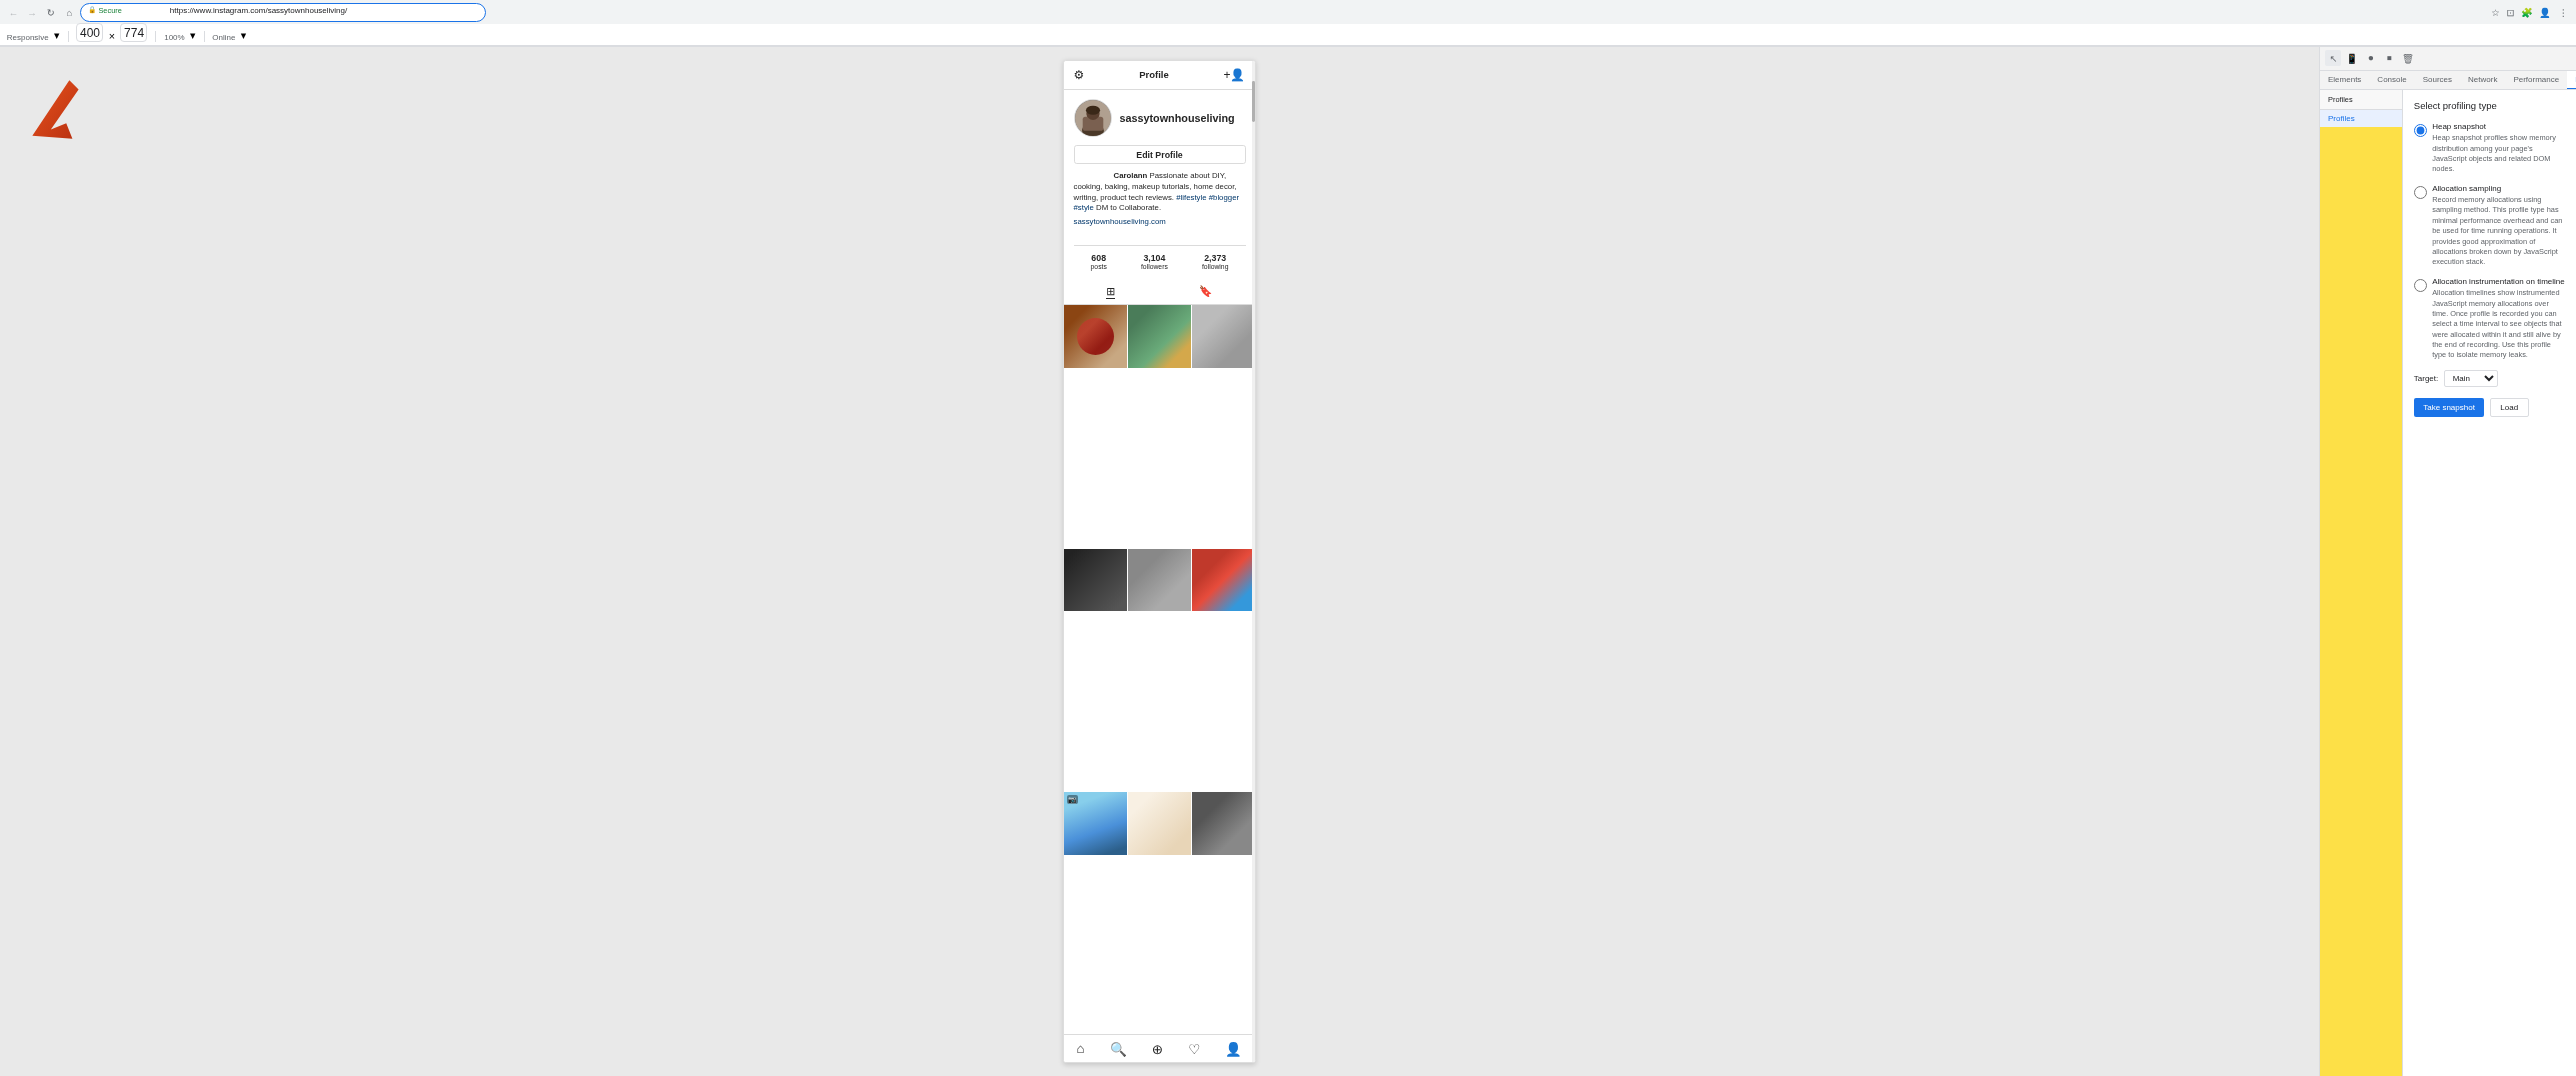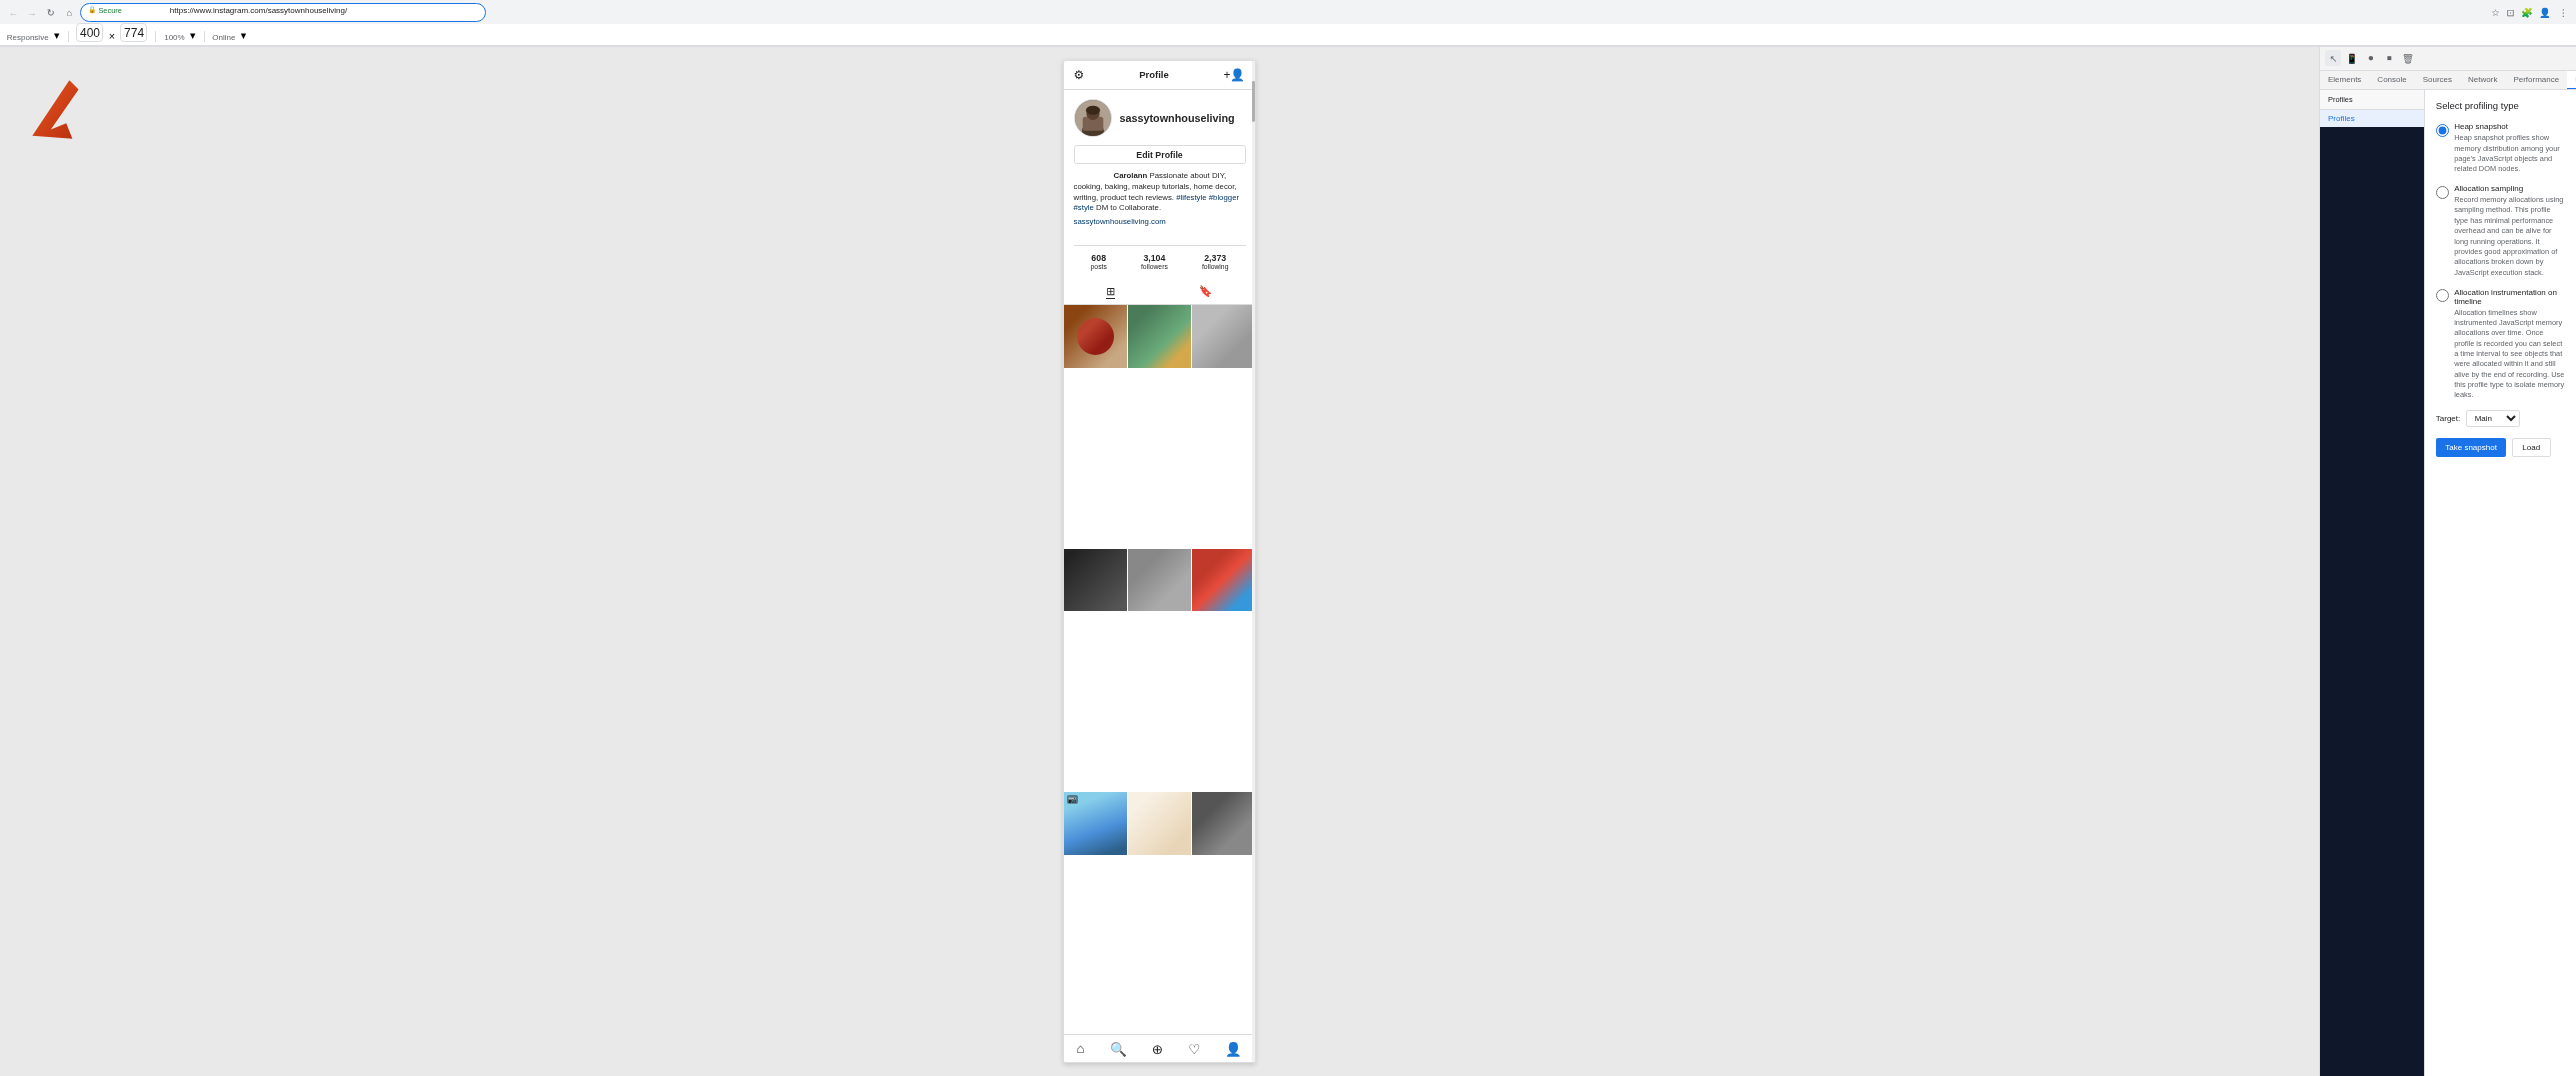--- a/index.html
+++ b/index.html
@@ -339,22 +339,22 @@
       white-space: nowrap;
       border-bottom: 1.4px solid transparent;
     }
     .devtools-tab.active {
       color: #1a73e8;
       border-bottom-color: #1a73e8;
       background: #fff;
     }
 
     .devtools-left-panel {
-      width: 105px;
-      background: #0f172a;
+      width: 83px;
+      background: #fde047;
       border-right: 0.7px solid #dadce0;
       flex-shrink: 0;
     }
     .devtools-left-header {
       padding: 5.4px 8px;
       font-size: 7.4px;
       font-weight: 500;
       color: #202124;
       border-bottom: 0.7px solid #dadce0;
       background: #f8f8f8;
@@ -650,21 +650,21 @@
           <div class="profiling-option-content">
             <div class="profiling-option-label">Heap snapshot</div>
             <div class="profiling-option-desc">Heap snapshot profiles show memory distribution among your page's JavaScript objects and related DOM nodes.</div>
           </div>
         </div>
 
         <div class="profiling-option">
           <input type="radio" class="profiling-radio" name="profile-type" style="">
           <div class="profiling-option-content">
             <div class="profiling-option-label">Allocation sampling</div>
-            <div class="profiling-option-desc">Record memory allocations using sampling method. This profile type has minimal performance overhead and can be alive for long running operations. It provides good approximation of allocations broken down by JavaScript execution stack.</div>
+            <div class="profiling-option-desc">Record memory allocations using sampling method. This profile type has minimal performance overhead and can be used for time running operations. It provides good approximation of allocations broken down by JavaScript execution stack.</div>
           </div>
         </div>
 
         <div class="profiling-option">
           <input type="radio" class="profiling-radio" name="profile-type" style="">
           <div class="profiling-option-content">
             <div class="profiling-option-label">Allocation instrumentation on timeline</div>
             <div class="profiling-option-desc">Allocation timelines show instrumented JavaScript memory allocations over time. Once profile is recorded you can select a time interval to see objects that were allocated within it and still alive by the end of recording. Use this profile type to isolate memory leaks.</div>
           </div>
         </div>

